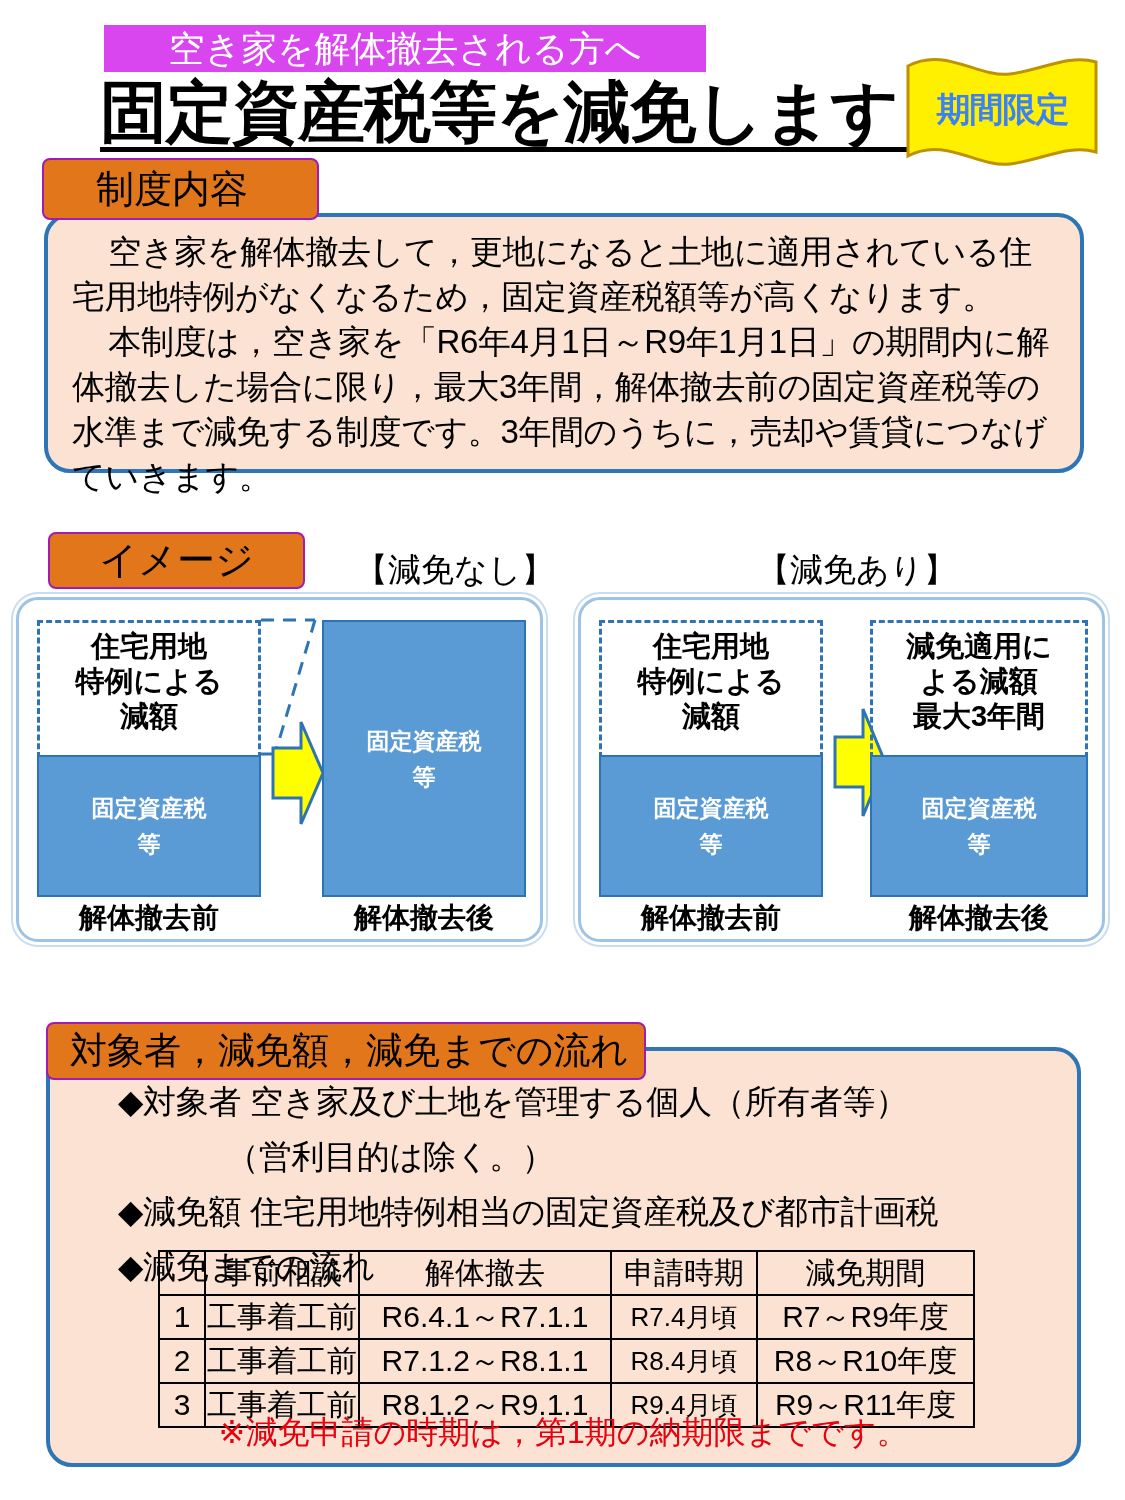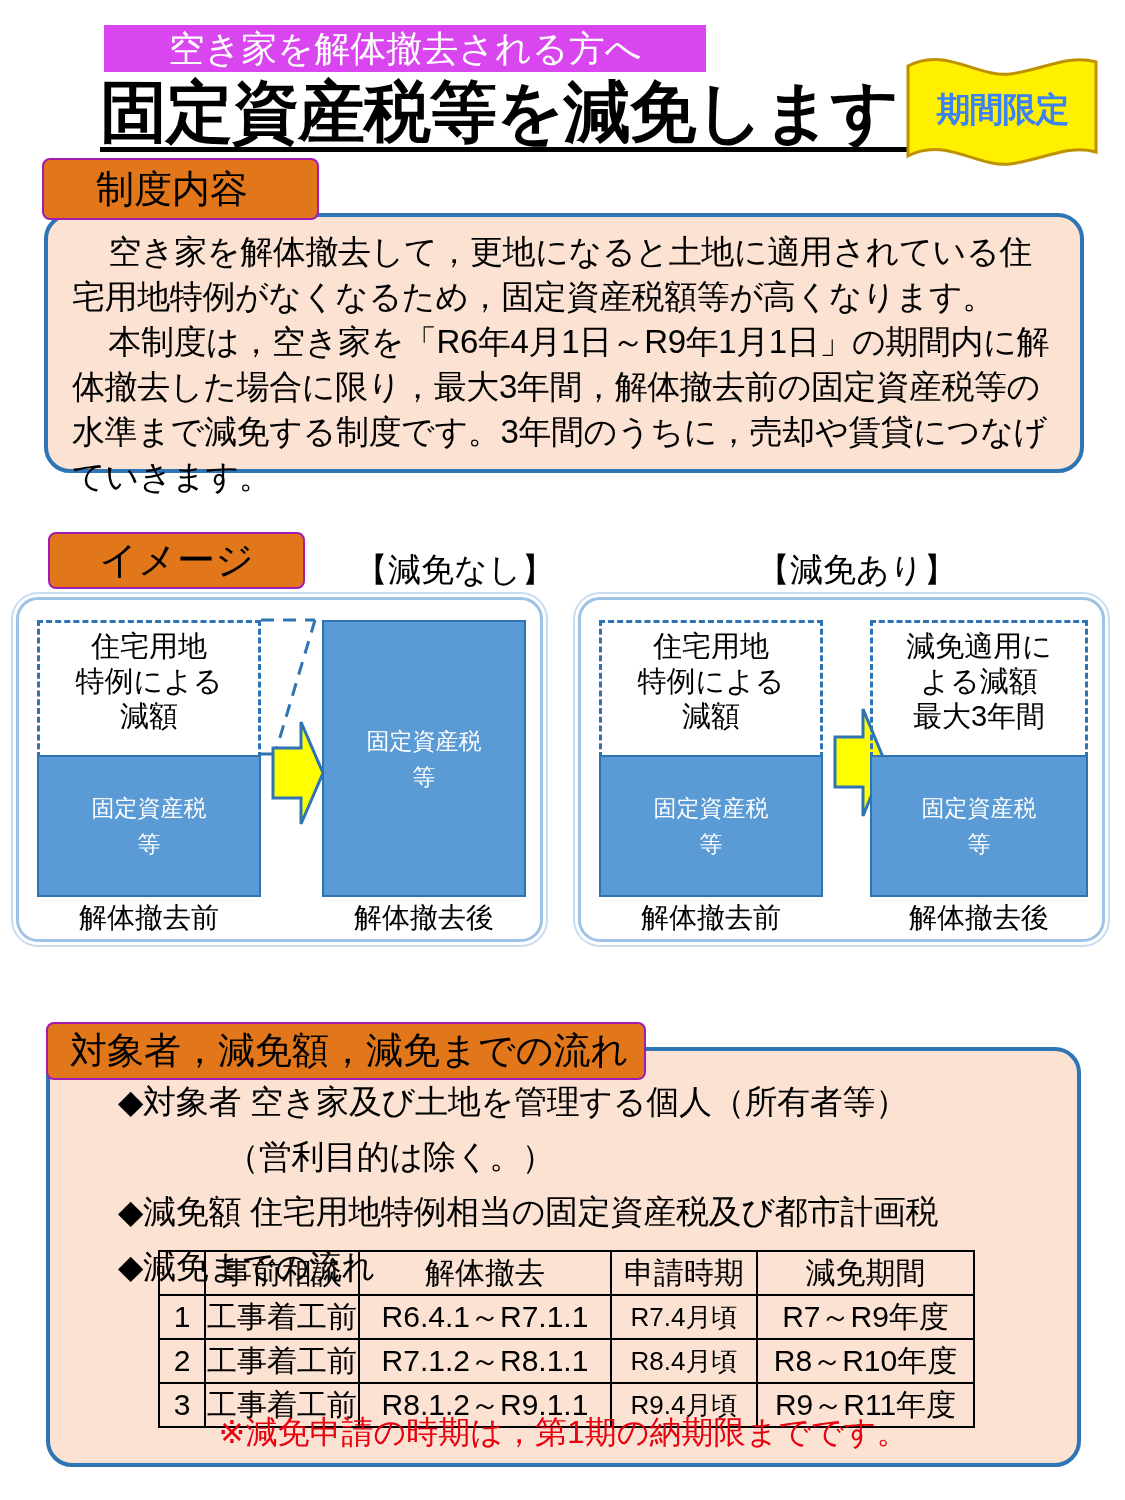--- a/index.html
+++ b/index.html
@@ -147,20 +147,21 @@
   #cap-none { left: 355px; top: 548px; }
   #cap-yes  { left: 757px; top: 548px; }
 
   .dia-panel {
     position: absolute;
     border: 3px solid #9DC3E6;
     border-radius: 22px;
     background: #ffffff;
     box-sizing: border-box;
     box-shadow: 0 0 0 3px #ffffff, 0 0 0 5px #C9DDF0;
+    font-weight: bold;
   }
   #dia-left  { left: 16px;  top: 597px; width: 527px; height: 345px; }
   #dia-right { left: 578px; top: 597px; width: 527px; height: 345px; }
 
   
   .dashed-box {
     position: absolute;
     border: 3px dashed #2E74B5;
     box-sizing: border-box;
     display: flex;

